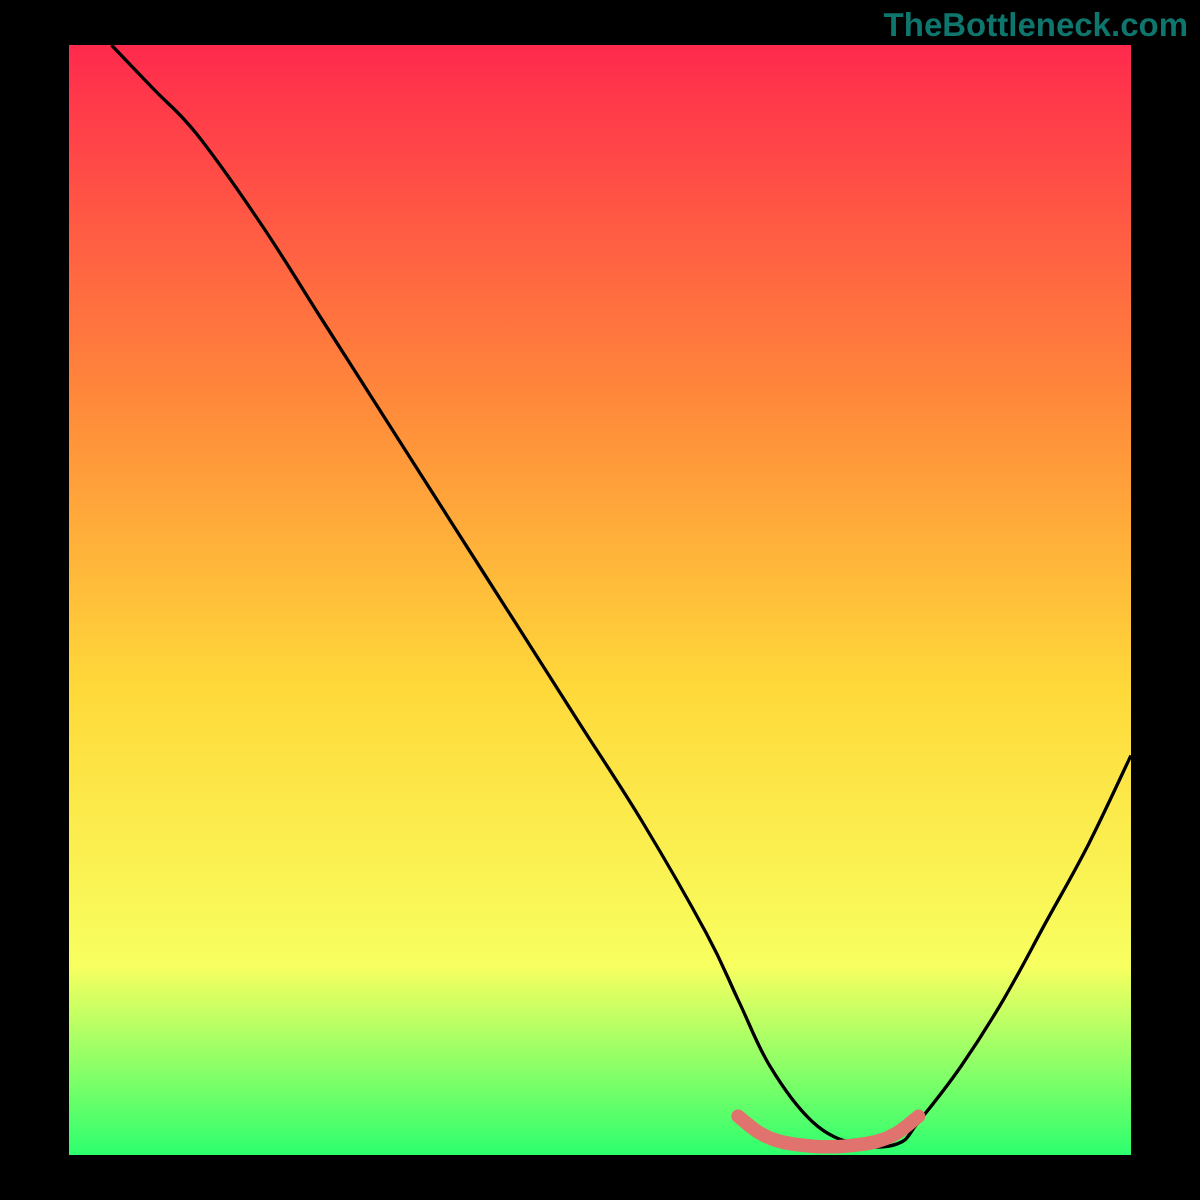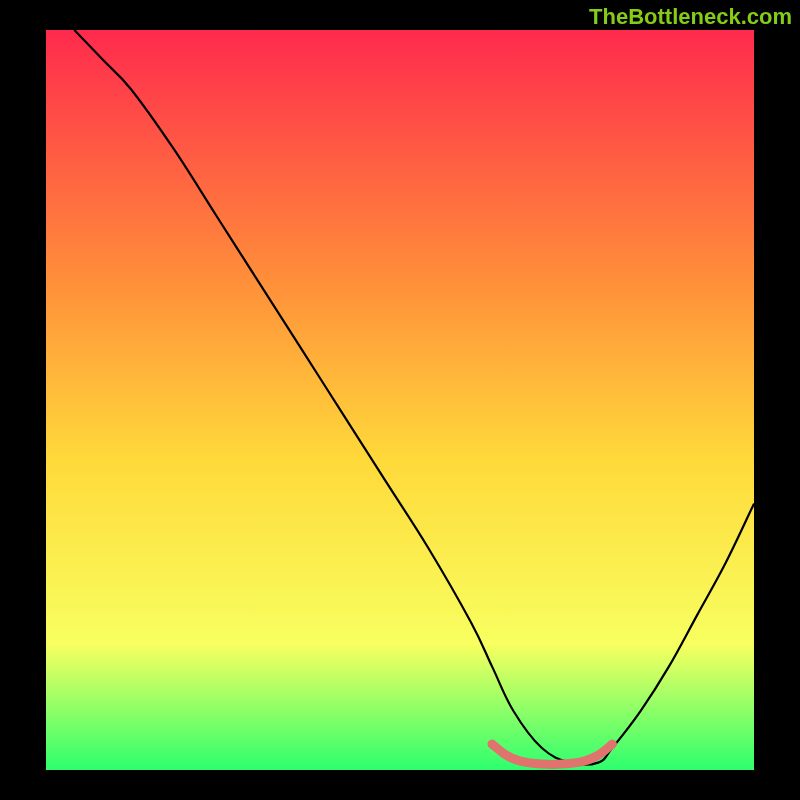--- a/index.html
+++ b/index.html
@@ -8,21 +8,21 @@
     height: 800px;
     background: #000;
     position: relative;
     font-family: Arial, Helvetica, sans-serif;
     overflow: hidden;
   }
   .watermark {
     position: absolute;
     top: 4px;
     right: 8px;
-    color: #84cc16;
+    color: #0f766e;
     font-size: 22px;
     font-weight: bold;
     z-index: 10;
   }
   .plot-area {
     position: absolute;
     left: 46px;
     top: 30px;
     width: 708px;
     height: 740px;

